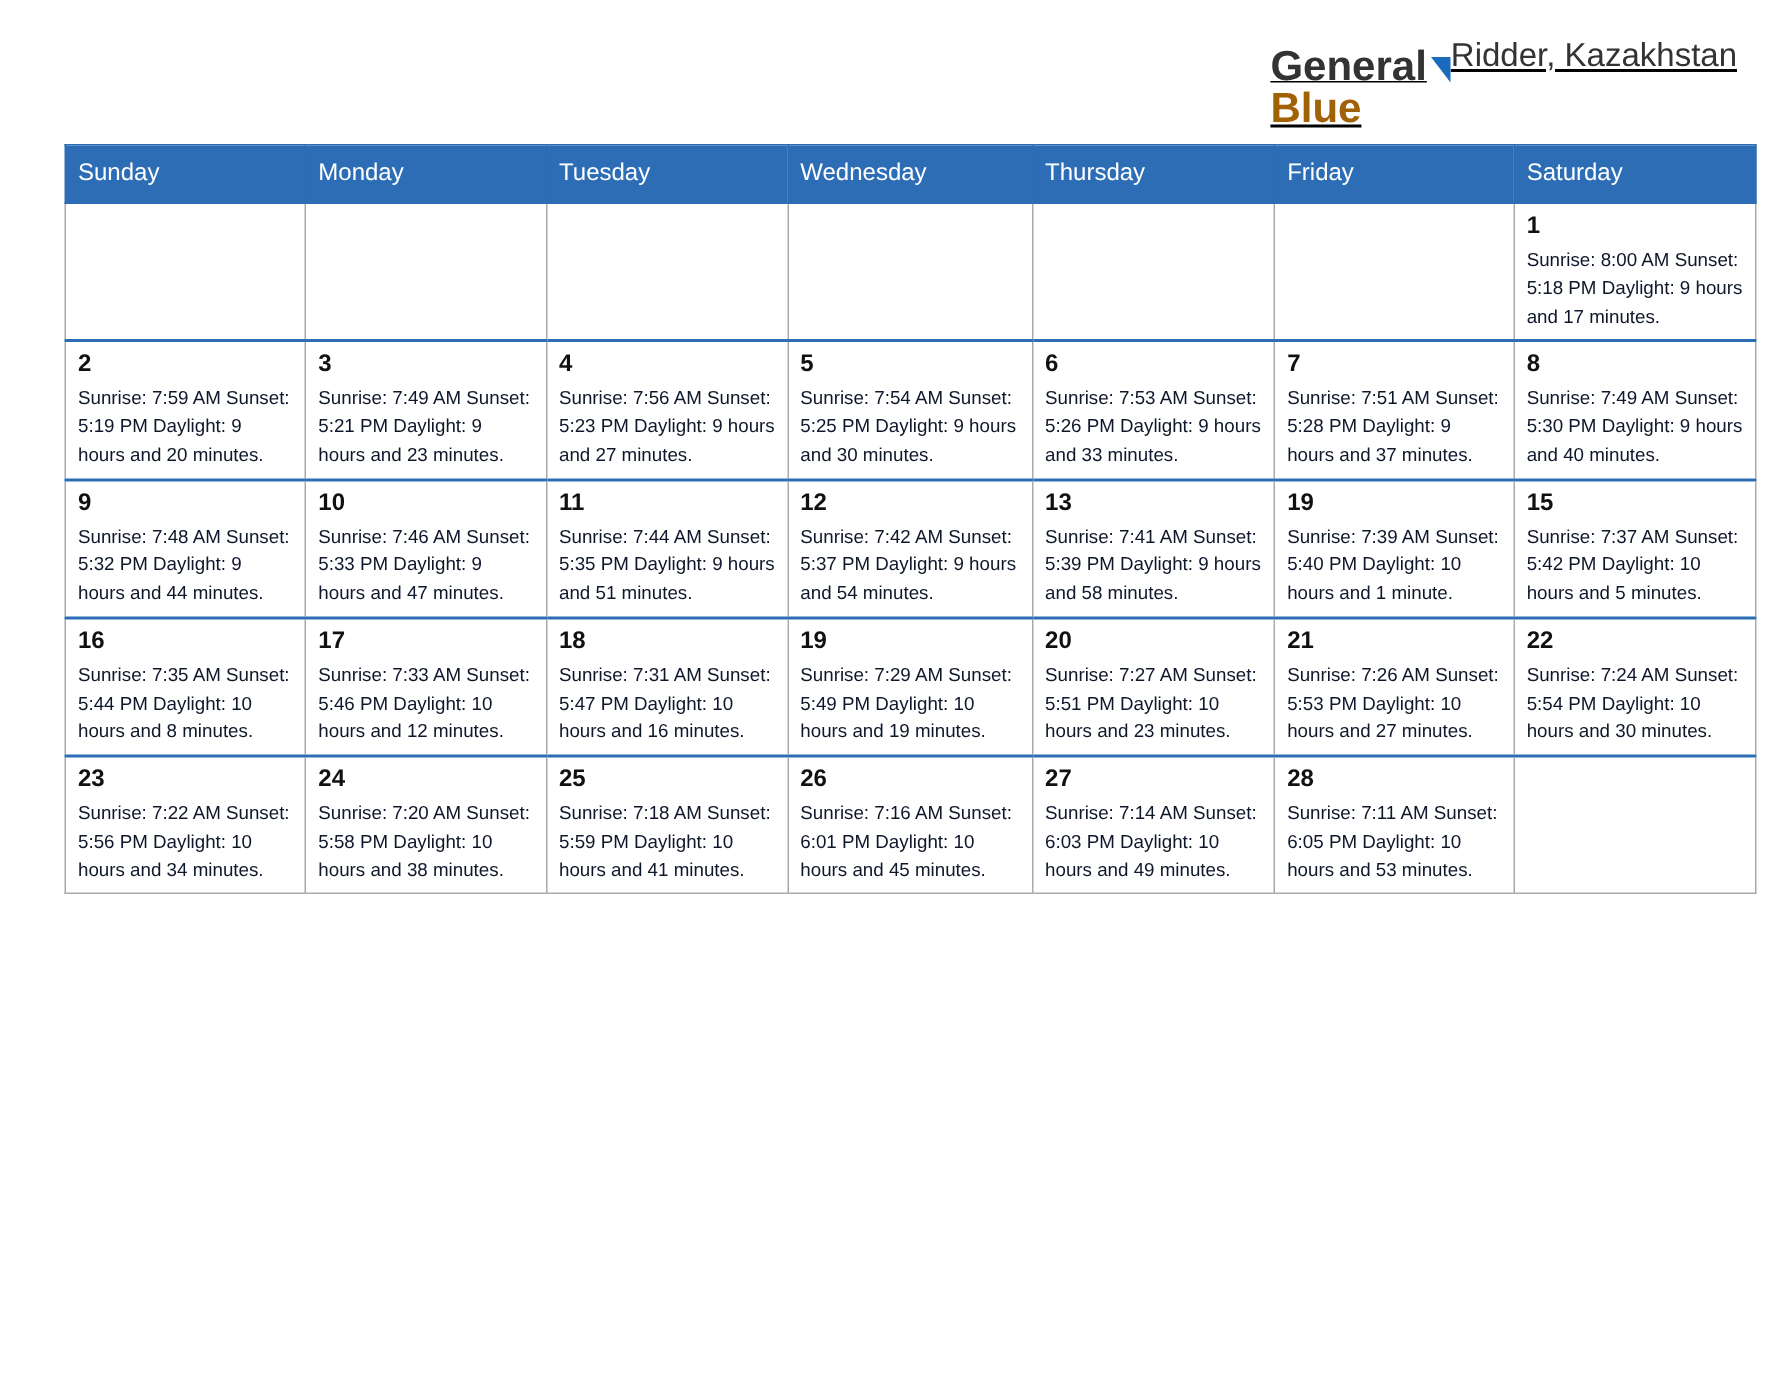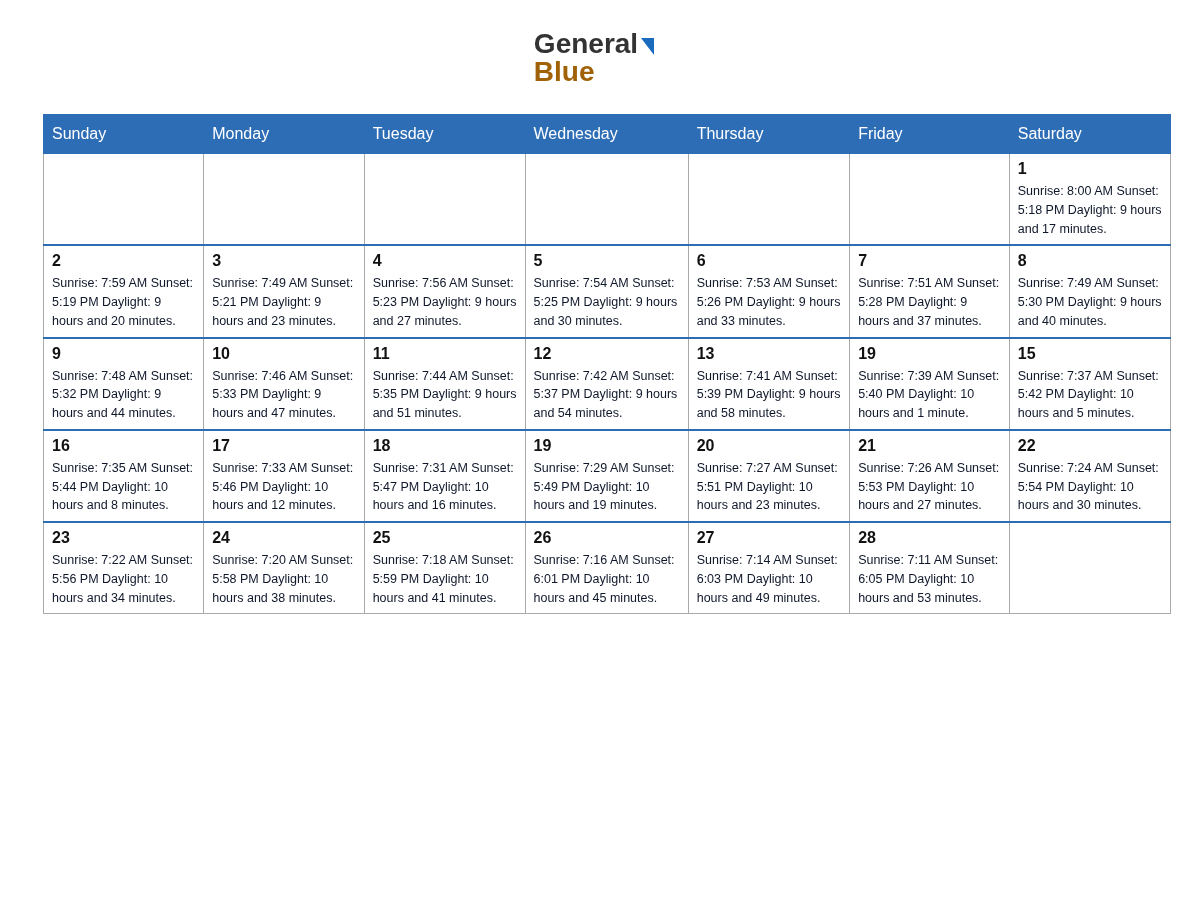--- a/index.html
+++ b/index.html
@@ -5,23 +5,24 @@
     * { box-sizing: border-box; margin: 0; padding: 0; }
     body {
       font-family: Arial, sans-serif;
       background: #fff;
       padding: 20px 30px;
       width: 1188px;
       min-height: 918px;
     }
     .header {
       display: flex;
-      justify-content: center;
+      justify-content: flex-end;
       align-items: flex-start;
-      margin-bottom: 28px;
+      margin-bottom: 10px;
+      text-decoration: underline;
     }
     .logo {
       display: flex;
       align-items: center;
       margin-top: 10px;
     }
     .logo-text-general {
       font-size: 28px;
       font-weight: bold;
       color: #333;
@@ -101,20 +102,21 @@
     <div>
       <div class="logo-line1">
         <span class="logo-text-general">General</span><span style="display:inline-block;width:0;height:0;border-left:13px solid transparent;border-right:0px solid transparent;border-bottom:0px solid transparent;border-top:17px solid #1a6bbd;margin-left:3px;vertical-align:middle;margin-top:-5px;"></span>
       </div>
       <div class="logo-line2">
         <span class="logo-text-blue">Blue</span>
       </div>
     </div>
   </div>
   <div class="title-area">
+    <div class="location-title">Ridder, Kazakhstan</div>
   </div>
 </div>
 
 <table class="calendar">
   <thead>
     <tr>
       <th>Sunday</th>
       <th>Monday</th>
       <th>Tuesday</th>
       <th>Wednesday</th>

